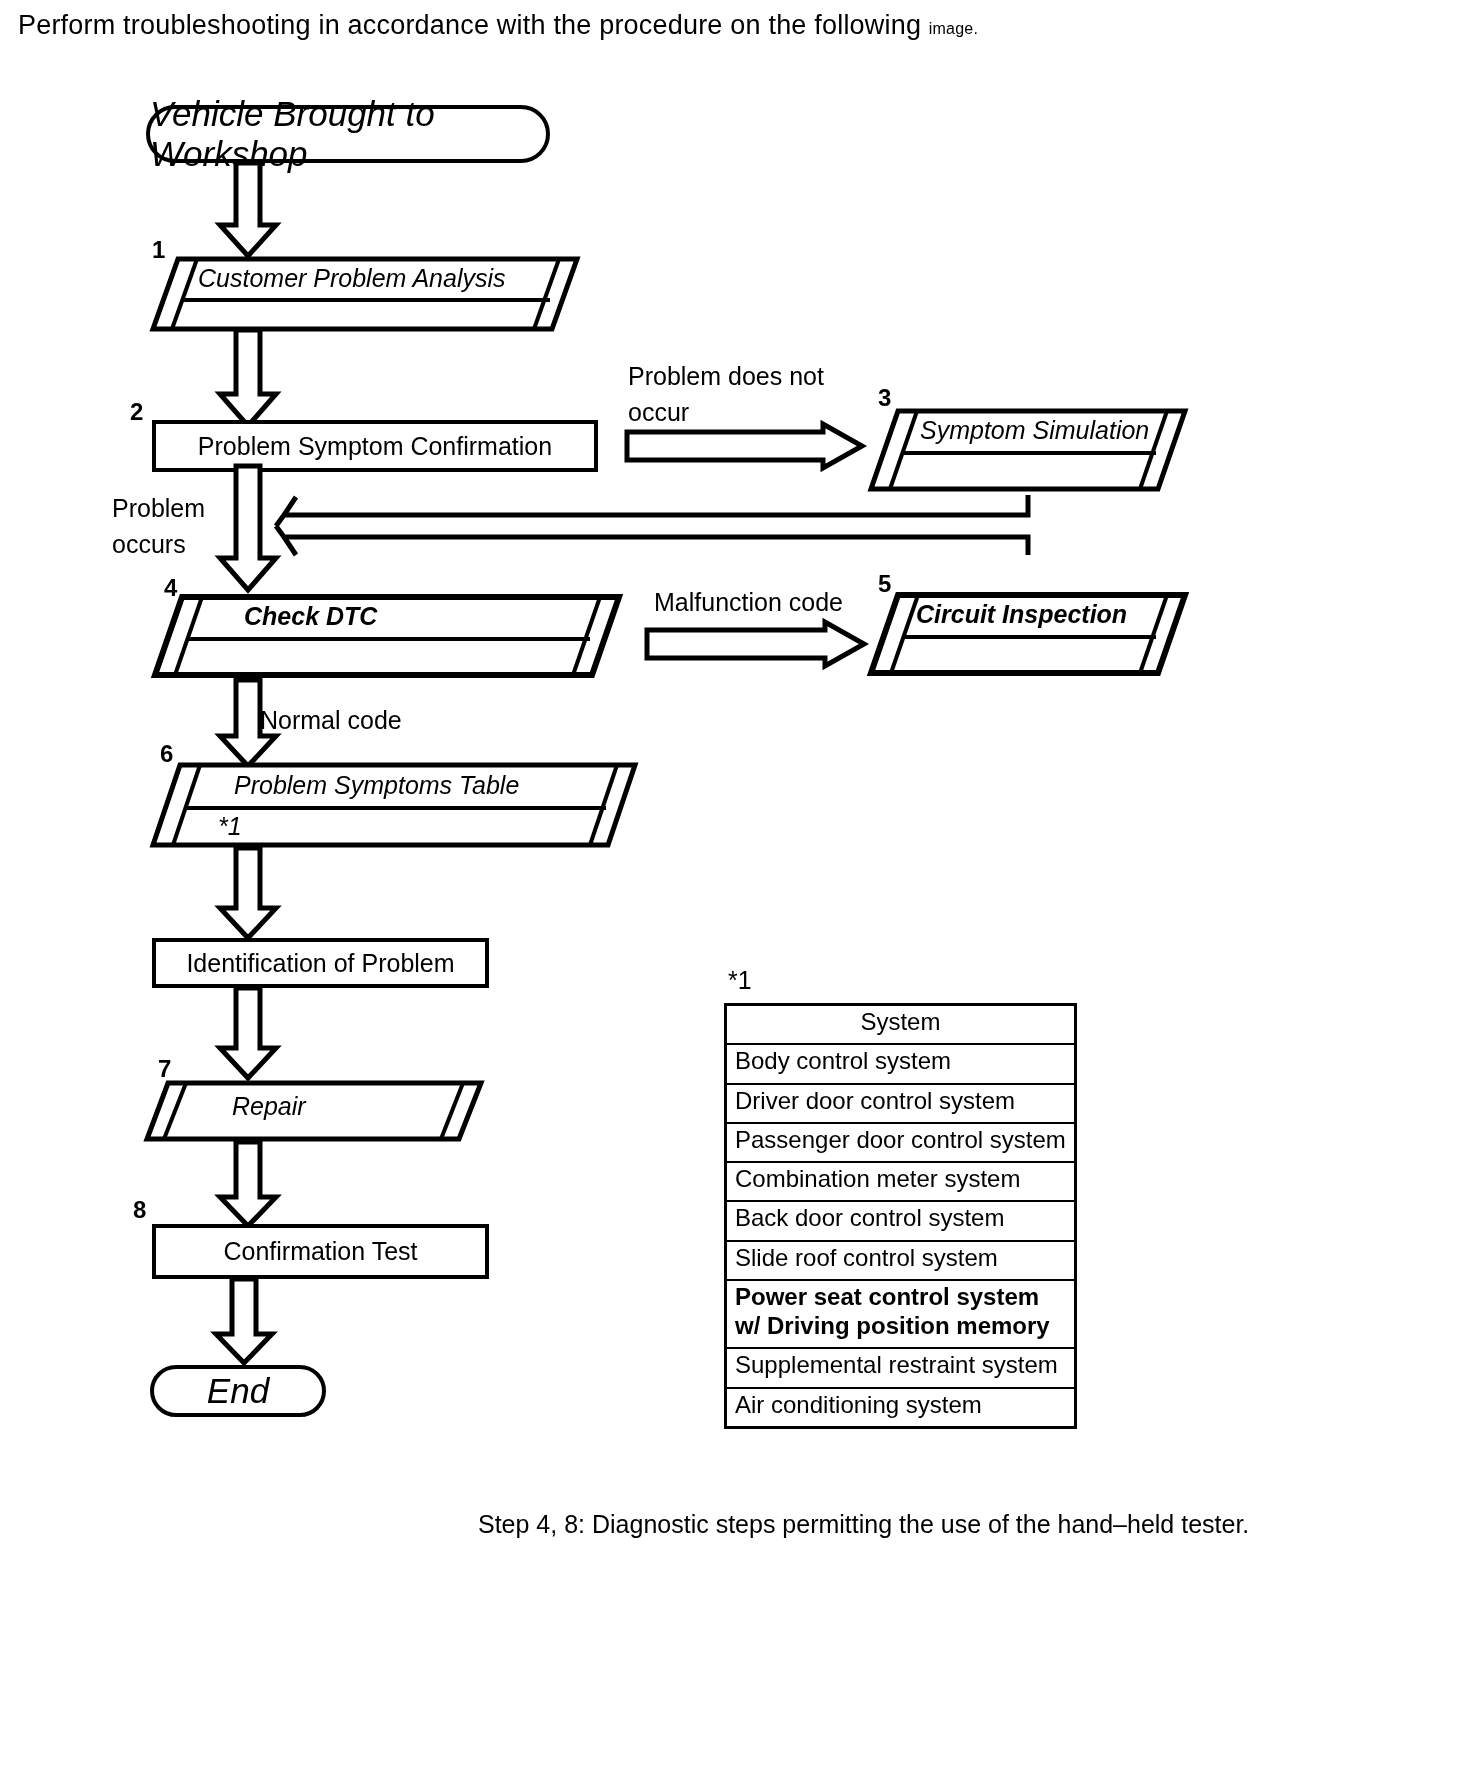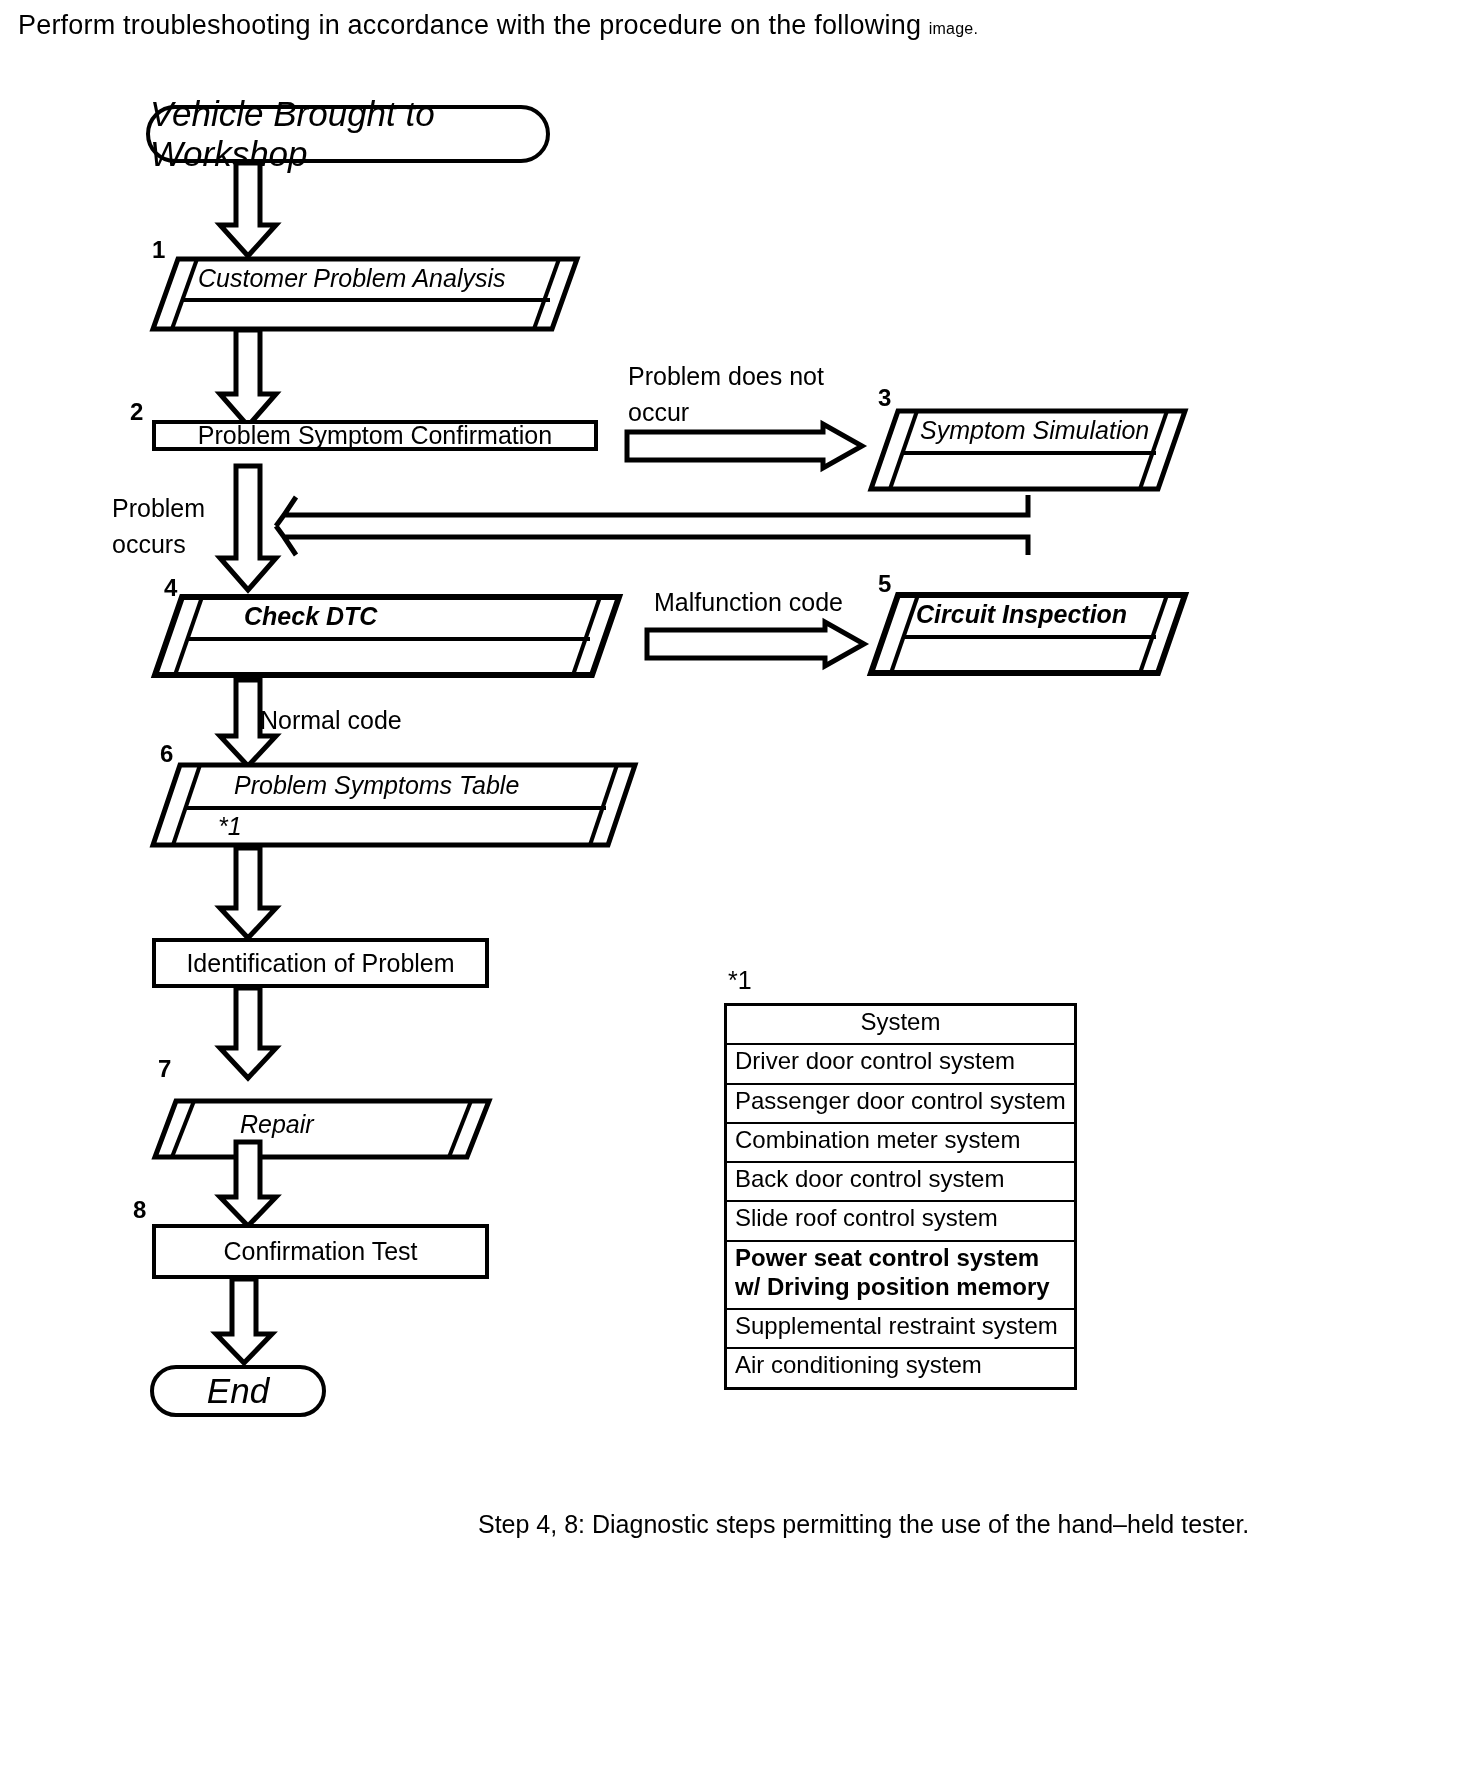--- a/index.html
+++ b/index.html
@@ -142,21 +142,21 @@
       <line x1="33" y1="44" x2="400" y2="44" stroke="#000000" stroke-width="4"></line>
     </svg>
     <div class="para-label" style="left:48px;top:8px;">Customer Problem Analysis</div>
   </div>
 
   <svg class="abs arrow-svg" style="left:218px;top:330px;" width="60" height="98" viewBox="0 0 60 98">
     <polygon points="18,0 42,0 42,64 58,64 30,96 2,64 18,64" fill="#ffffff" stroke="#000000" stroke-width="5" stroke-linejoin="miter"></polygon>
   </svg>
 
   <div class="abs step-num" style="left:130px;top:398px;">2</div>
-  <div class="abs rect-box" style="left:152px;top:420px;width:446px;height:31px;">
+  <div class="abs rect-box" style="left:152px;top:420px;width:446px;height:52px;">
     <span>Problem Symptom Confirmation</span>
   </div>
 
   <div class="abs flow-text" style="left:628px;top:358px;">
     <div>Problem  does  not</div>
     <div>occur</div>
   </div>
 
   <svg class="abs arrow-svg" style="left:625px;top:424px;" width="240" height="46" viewBox="0 0 240 46">
     <polygon points="2,8 198,8 198,0 237,22 198,44 198,36 2,36" fill="#ffffff" stroke="#000000" stroke-width="5" stroke-linejoin="miter"></polygon>
@@ -239,21 +239,21 @@
 
   <div class="abs rect-box" style="left:152px;top:938px;width:337px;height:50px;">
     <span>Identification of Problem</span>
   </div>
 
   <svg class="abs arrow-svg" style="left:218px;top:988px;" width="60" height="92" viewBox="0 0 60 92">
     <polygon points="18,0 42,0 42,60 58,60 30,90 2,60 18,60" fill="#ffffff" stroke="#000000" stroke-width="5" stroke-linejoin="miter"></polygon>
   </svg>
 
   <div class="abs step-num" style="left:158px;top:1055px;">7</div>
-  <div class="abs para-wrap" style="left:152px;top:1080px;margin-top:18px;">
+  <div class="abs para-wrap" style="left:144px;top:1080px;">
     <svg width="340" height="62" viewBox="0 0 340 62">
       <polygon points="24,3 337,3 315,59 3,59" fill="#ffffff" stroke="#000000" stroke-width="5"></polygon>
       <line x1="42" y1="3" x2="20" y2="59" stroke="#000000" stroke-width="4"></line>
       <line x1="319" y1="3" x2="297" y2="59" stroke="#000000" stroke-width="4"></line>
     </svg>
     <div class="para-label" style="left:88px;top:12px;">Repair</div>
   </div>
 
   <svg class="abs arrow-svg" style="left:218px;top:1142px;" width="60" height="86" viewBox="0 0 60 86">
     <polygon points="18,0 42,0 42,55 58,55 30,84 2,55 18,55" fill="#ffffff" stroke="#000000" stroke-width="5" stroke-linejoin="miter"></polygon>
@@ -276,20 +276,23 @@
 
 <div class="abs" id="table-star">*1</div>
 
 <div class="abs" id="system-table-wrap">
   <table id="system-table">
     <tbody>
       <tr>
         <td class="head">System</td>
       </tr>
       <tr>
+          <td class="cell">Body control system</td>
+        </tr>
+      <tr>
           <td class="cell">Driver door control system</td>
         </tr>
       <tr>
           <td class="cell">Passenger door control system</td>
         </tr>
       <tr>
           <td class="cell">Combination meter system</td>
         </tr>
       <tr>
           <td class="cell">Back door control system</td>

